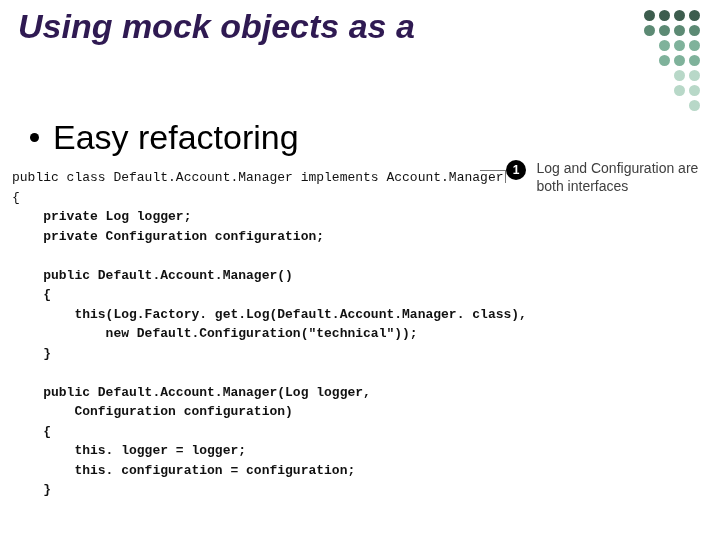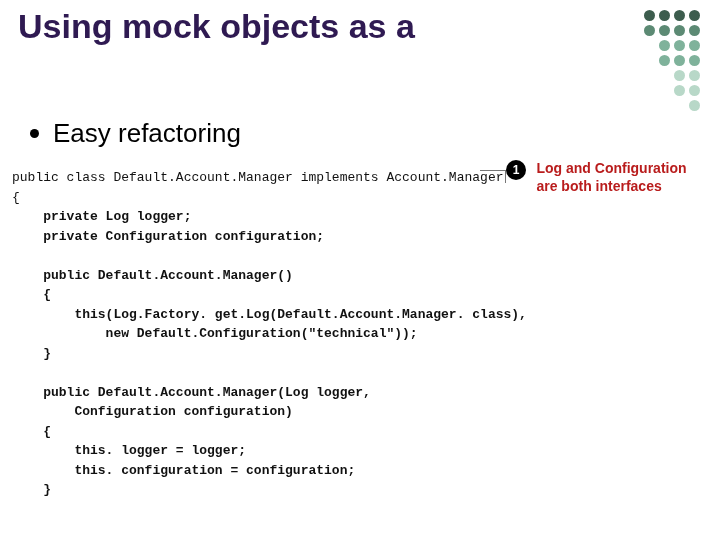--- a/index.html
+++ b/index.html
@@ -19,20 +19,21 @@
   }
   .title {
     position: absolute;
     left: 18px;
     top: 6px;
     width: 520px;
     font-size: 34px;
     font-weight: bold;
     color: #2f1a52;
     line-height: 1.2;
+    font-style: italic;
   }
   .dot-deco {
     position: absolute;
     right: 20px;
     top: 10px;
   }
   .dot-row {
     height: 15px;
     display: flex;
     justify-content: flex-end;
@@ -56,21 +57,21 @@
     align-items: center;
   }
   .bullet-dot {
     width: 9px;
     height: 9px;
     border-radius: 50%;
     background: #000;
     margin-right: 14px;
   }
   .bullet-text {
-    font-size: 26px;
+    font-size: 34px;
     color: #000;
   }
   .code-block {
     position: absolute;
     left: 12px;
     top: 148px;
     width: 480px;
     font-family: "Courier New", monospace;
     font-size: 13px;
     color: #111;
@@ -111,22 +112,22 @@
     text-align: center;
     line-height: 20px;
     vertical-align: top;
   }
   .callout-text {
     display: inline-block;
     width: 170px;
     margin-left: 6px;
     font-family: Arial, sans-serif;
     font-size: 14px;
-    font-weight: bold;
-    color: #b91c1c;
+    font-weight: normal;
+    color: #404040;
     line-height: 1.25;
     vertical-align: top;
   }
 </style>
 </head>
 <body>
 
 <div class="slide">
 
   <div class="title">

